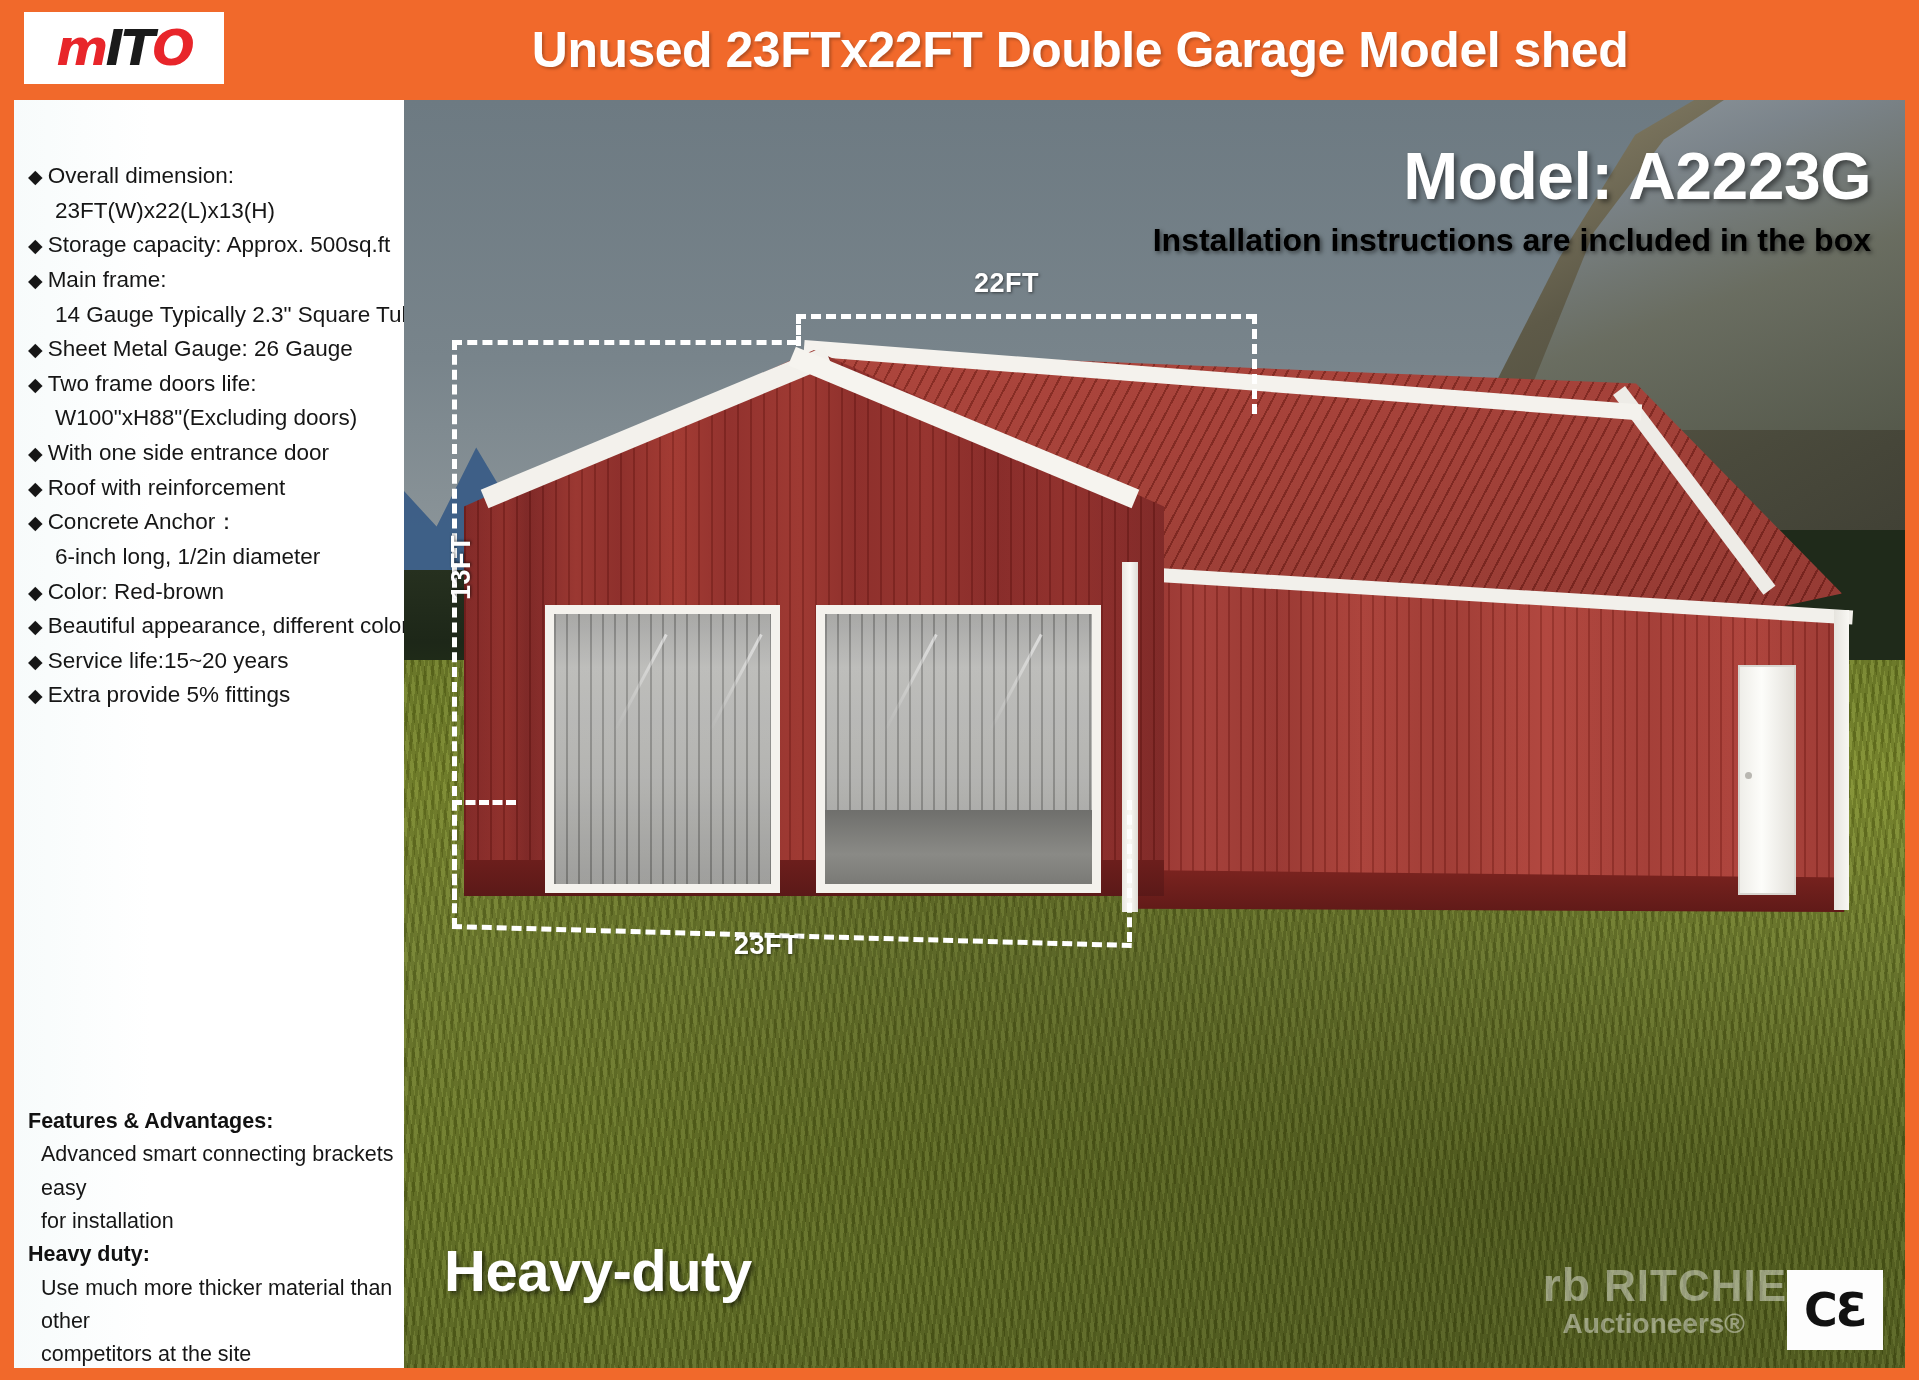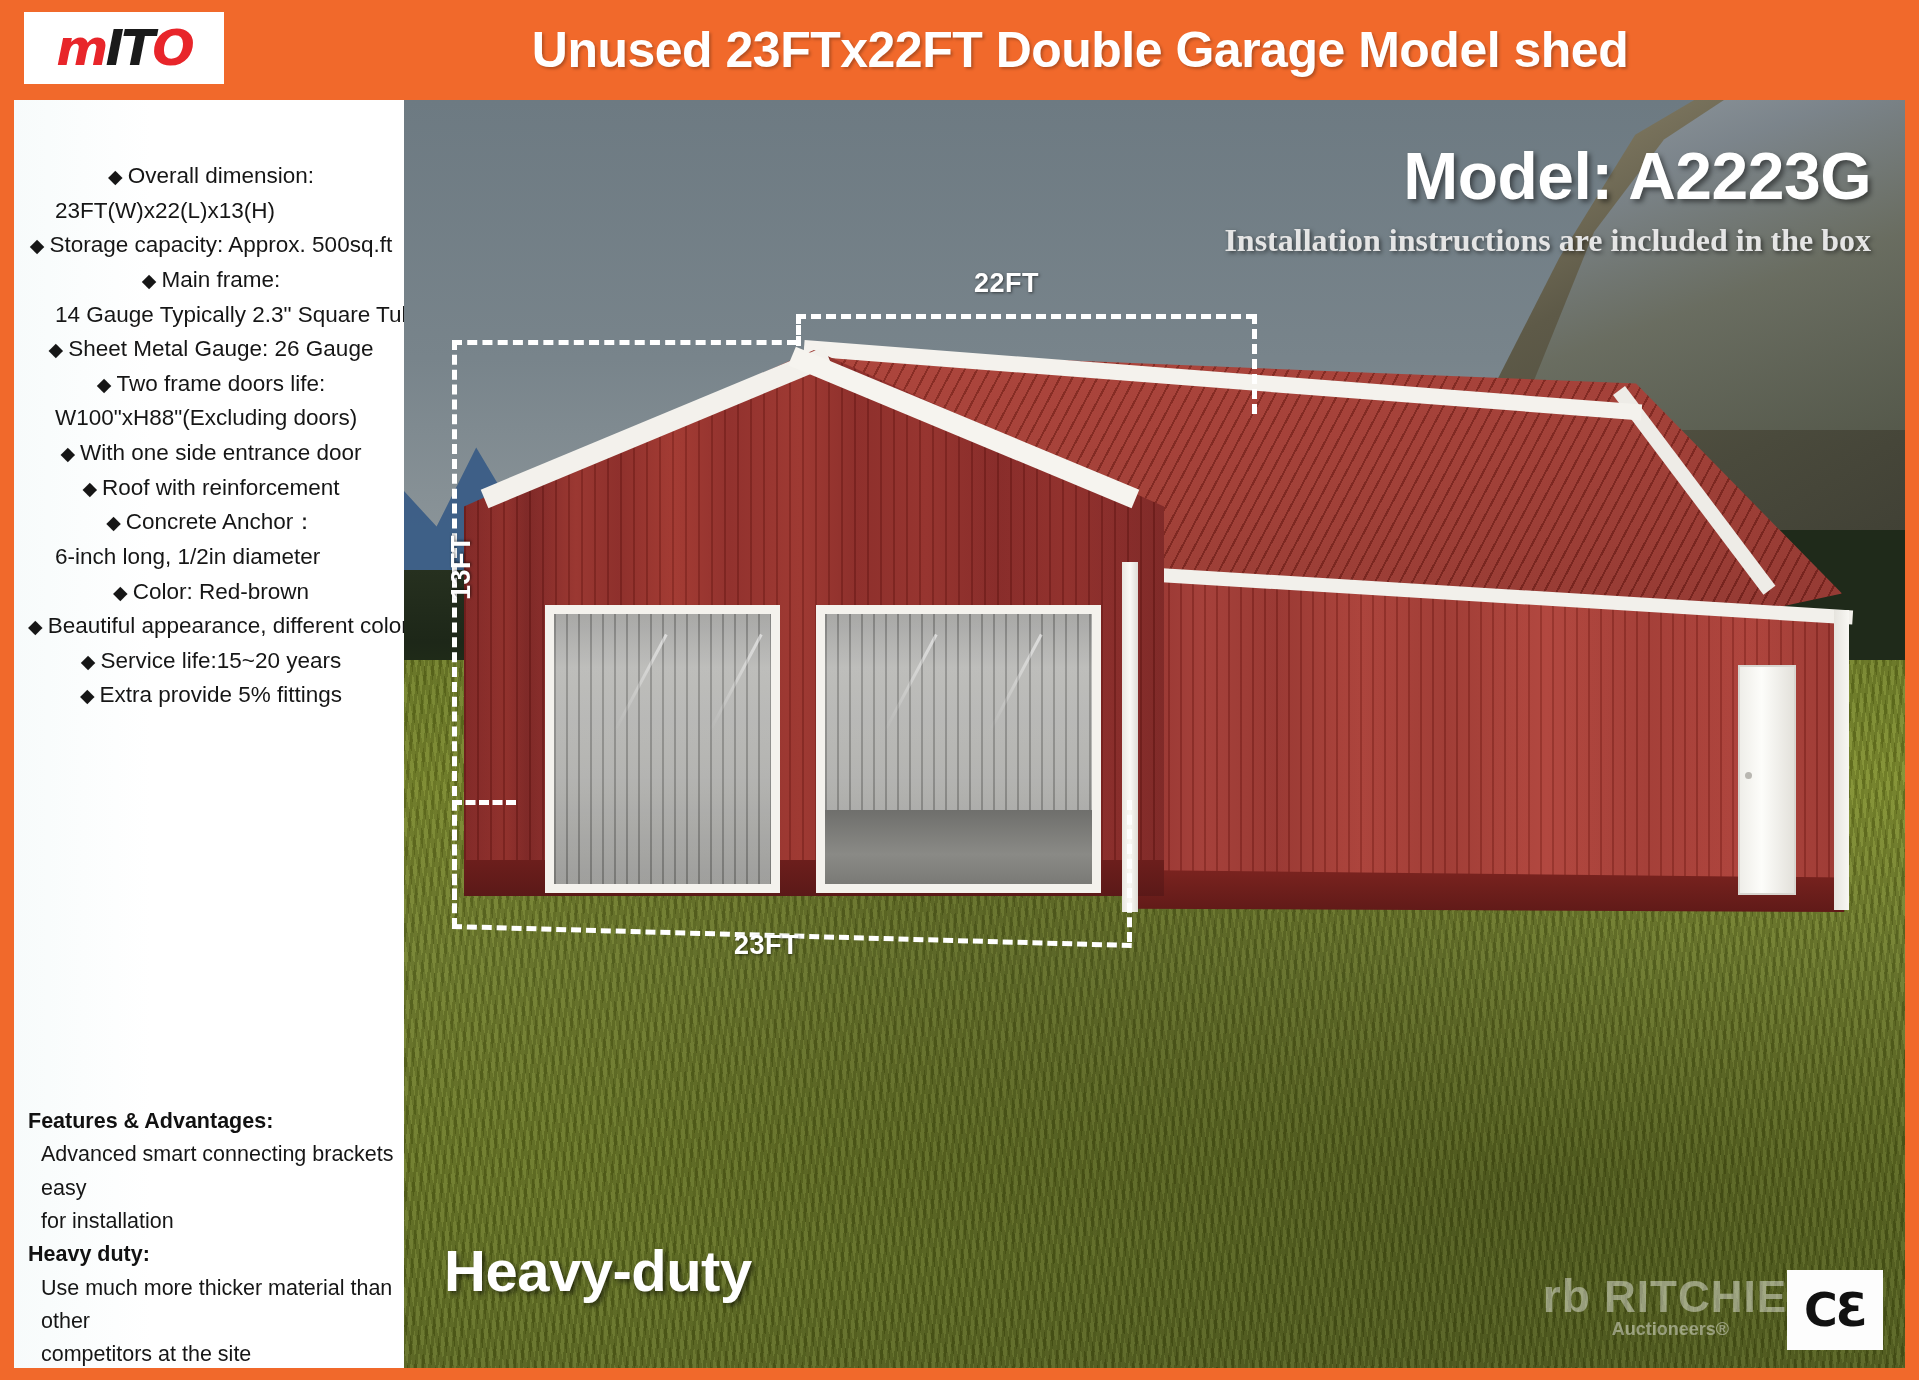--- a/index.html
+++ b/index.html
@@ -49,21 +49,21 @@
     box-sizing:border-box;
     padding:60px 10px 10px 14px;
   }
   .spec-title{
     font-size:31px;font-weight:bold;color:#111;
     letter-spacing:0.2px;margin-bottom:14px;
   }
   .spec-list{list-style:none;margin:0;padding:0;}
   .spec-item{
     font-size:22.5px;color:#161616;line-height:1.45;
-    margin-bottom:2px;white-space:nowrap;text-align:center;
+    margin-bottom:2px;white-space:nowrap;
   }
   .spec-item .dia{font-size:19px;margin-right:5px;}
   .spec-sub{
     font-size:22.5px;color:#161616;line-height:1.45;
     padding-left:27px;margin-bottom:2px;white-space:nowrap;
   }
 
   .features{
     position:absolute;left:14px;top:1005px;width:385px;
   }
@@ -287,40 +287,39 @@
   
   .model{
     position:absolute;right:34px;top:38px;
     color:#ffffff;font-size:66px;font-weight:bold;
     letter-spacing:-0.5px;
     text-shadow:3px 3px 5px rgba(0,0,0,.45);
     white-space:nowrap;
   }
   .install{
     position:absolute;right:34px;top:122px;
-    color:#e5e5e5;font-size:32px;font-weight:bold;
+    color:#000000;font-size:32px;font-weight:bold;
     text-shadow:2px 2px 4px rgba(0,0,0,.5);
     white-space:nowrap;
-    font-family:Liberation Serif, serif;
   }
   .heavy{
     position:absolute;left:40px;bottom:64px;
     color:#ffffff;font-size:58px;font-weight:bold;
     letter-spacing:-0.5px;
     text-shadow:3px 3px 5px rgba(0,0,0,.5);
   }
 
   
   .wm{
     position:absolute;right:118px;bottom:28px;
     opacity:.42;text-align:right;color:#ffffff;
     pointer-events:none;
   }
   .wm-main{font-size:44px;font-weight:bold;letter-spacing:1px;white-space:nowrap;}
-  .wm-sub{font-size:18px;font-weight:bold;margin-top:-4px;margin-right:58px;}
+  .wm-sub{font-size:28px;font-weight:bold;margin-top:-4px;margin-right:42px;}
   .wm-rb{font-size:46px;font-weight:bold;text-align:center;}
 
   
   .ce-box{
     position:absolute;right:22px;bottom:18px;
     width:96px;height:80px;background:#fdfdfd;
     display:flex;align-items:center;justify-content:center;
   }
   .ce-text{
     font-family:"DejaVu Sans",sans-serif;

